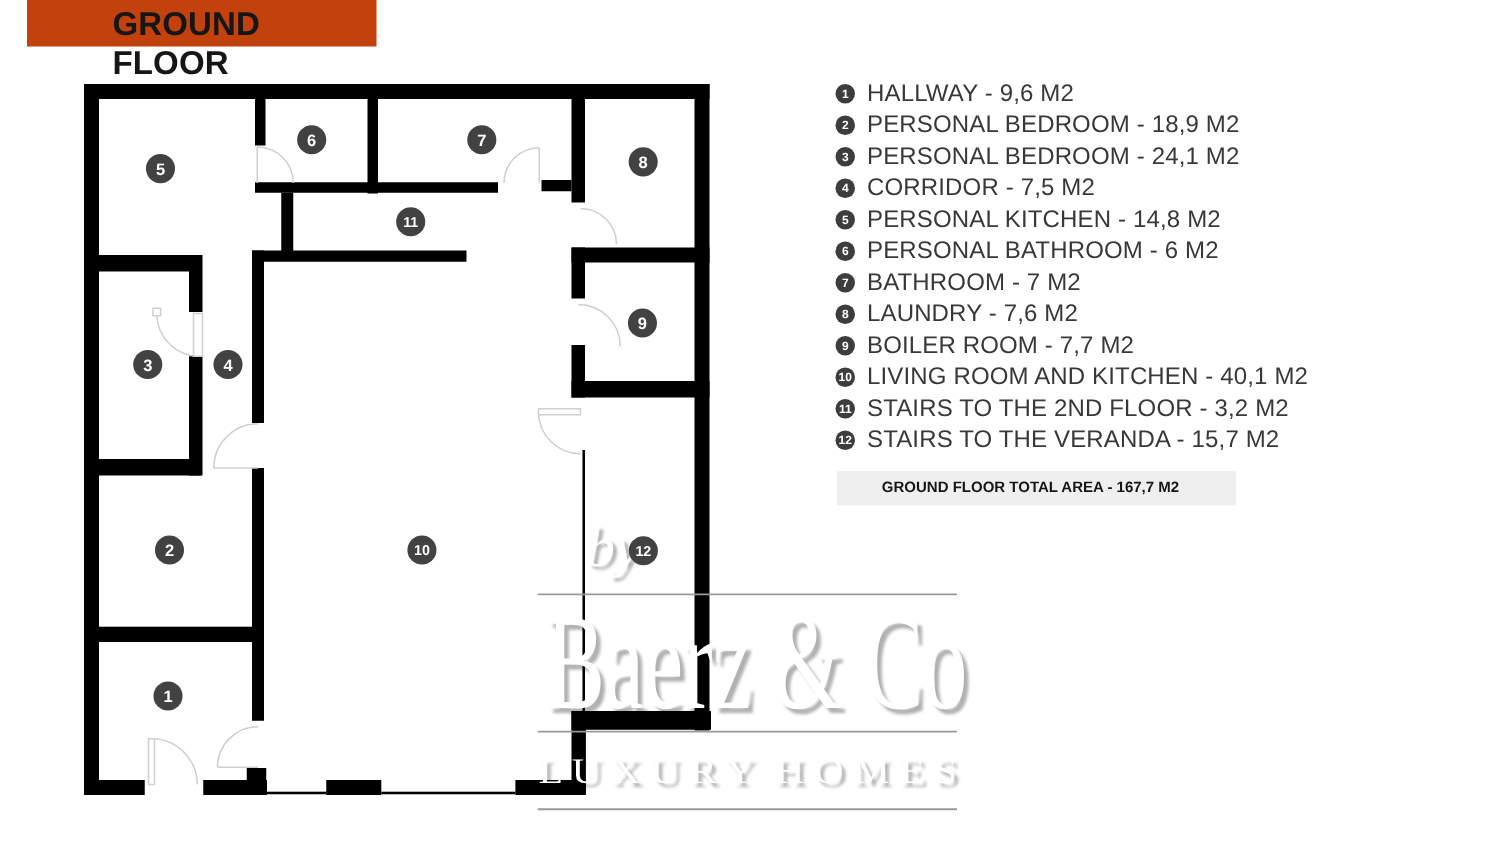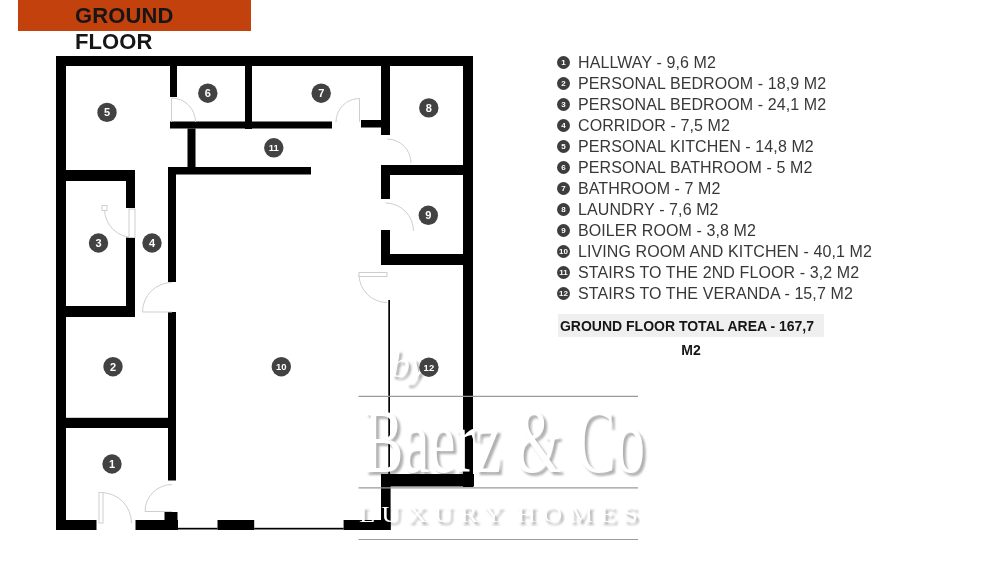--- a/index.html
+++ b/index.html
@@ -10,21 +10,21 @@
   .title span{position:absolute;left:57px;top:3px;font-size:22px;font-weight:bold;
        letter-spacing:0.1px;color:#161616;}
   .legend{position:absolute;left:557px;top:52px;}
   .lrow{height:21px;display:flex;align-items:center;}
   .lnum{width:13px;height:13px;border-radius:50%;background:#3d3d3d;color:#fff;
        font-size:8px;font-weight:bold;text-align:center;line-height:13.5px;
        flex:0 0 13px;}
   .ltxt{margin-left:8px;font-size:16px;color:#383838;letter-spacing:0.1px;}
   .total{position:absolute;left:558px;top:314px;width:266px;height:23px;
        background:#efefef;text-align:center;line-height:24px;
-       font-size:14px;font-weight:bold;color:#161616;letter-spacing:0px;text-indent:-8px;}
+       font-size:10px;font-weight:bold;color:#161616;letter-spacing:0px;text-indent:-8px;}
 </style>
 </head>
 <body>
 
 <svg width="1000" height="563" viewBox="0 0 1000 563" style="position:absolute;left:0;top:0;">
 
   <defs>
       <filter id="wblur" x="-20%" y="-20%" width="140%" height="140%">
         <feGaussianBlur stdDeviation="0.9"></feGaussianBlur>
       </filter>
@@ -207,36 +207,36 @@
       <span class="ltxt">CORRIDOR - 7,5 M2</span>
     </div>
 
   <div class="lrow">
       <span class="lnum">5</span>
       <span class="ltxt">PERSONAL KITCHEN - 14,8 M2</span>
     </div>
 
   <div class="lrow">
       <span class="lnum">6</span>
-      <span class="ltxt">PERSONAL BATHROOM - 5 M2</span>
+      <span class="ltxt">PERSONAL BATHROOM - 6 M2</span>
     </div>
 
   <div class="lrow">
       <span class="lnum">7</span>
       <span class="ltxt">BATHROOM - 7 M2</span>
     </div>
 
   <div class="lrow">
       <span class="lnum">8</span>
       <span class="ltxt">LAUNDRY - 7,6 M2</span>
     </div>
 
   <div class="lrow">
       <span class="lnum">9</span>
-      <span class="ltxt">BOILER ROOM - 3,8 M2</span>
+      <span class="ltxt">BOILER ROOM - 7,7 M2</span>
     </div>
 
   <div class="lrow">
       <span class="lnum">10</span>
       <span class="ltxt">LIVING ROOM AND KITCHEN - 40,1 M2</span>
     </div>
 
   <div class="lrow">
       <span class="lnum">11</span>
       <span class="ltxt">STAIRS TO THE 2ND FLOOR - 3,2 M2</span>

